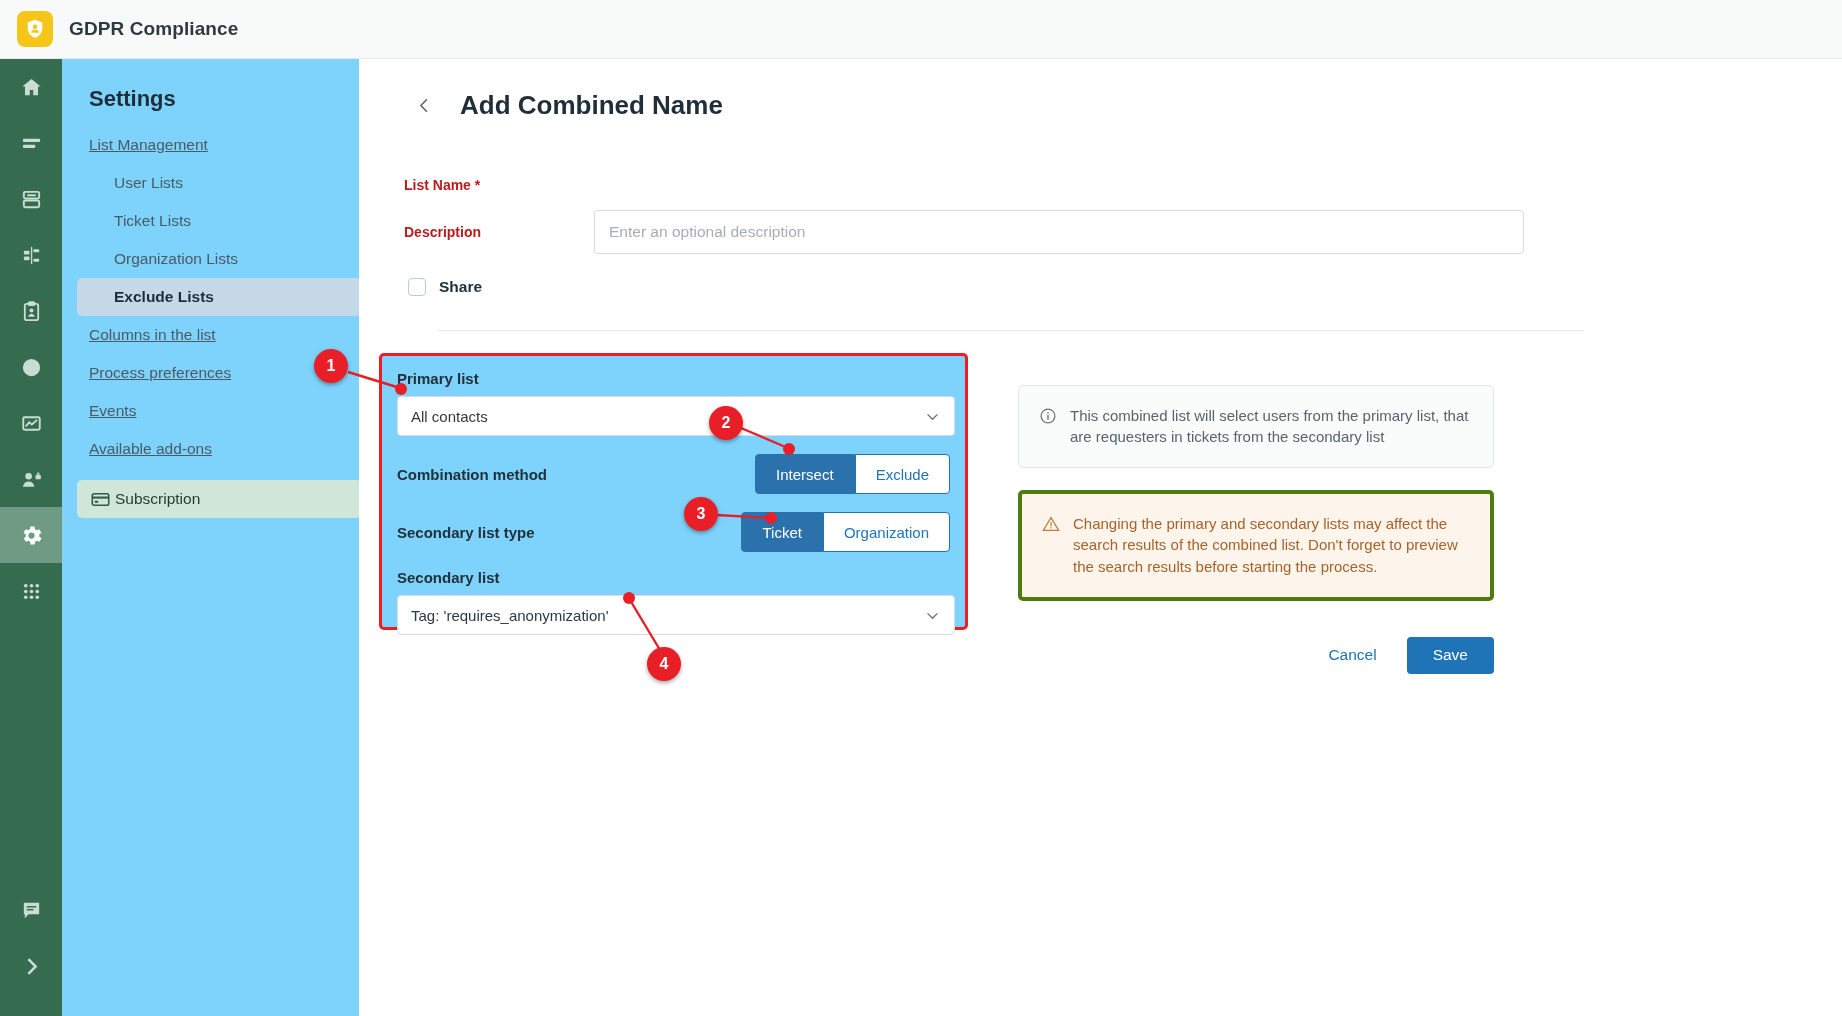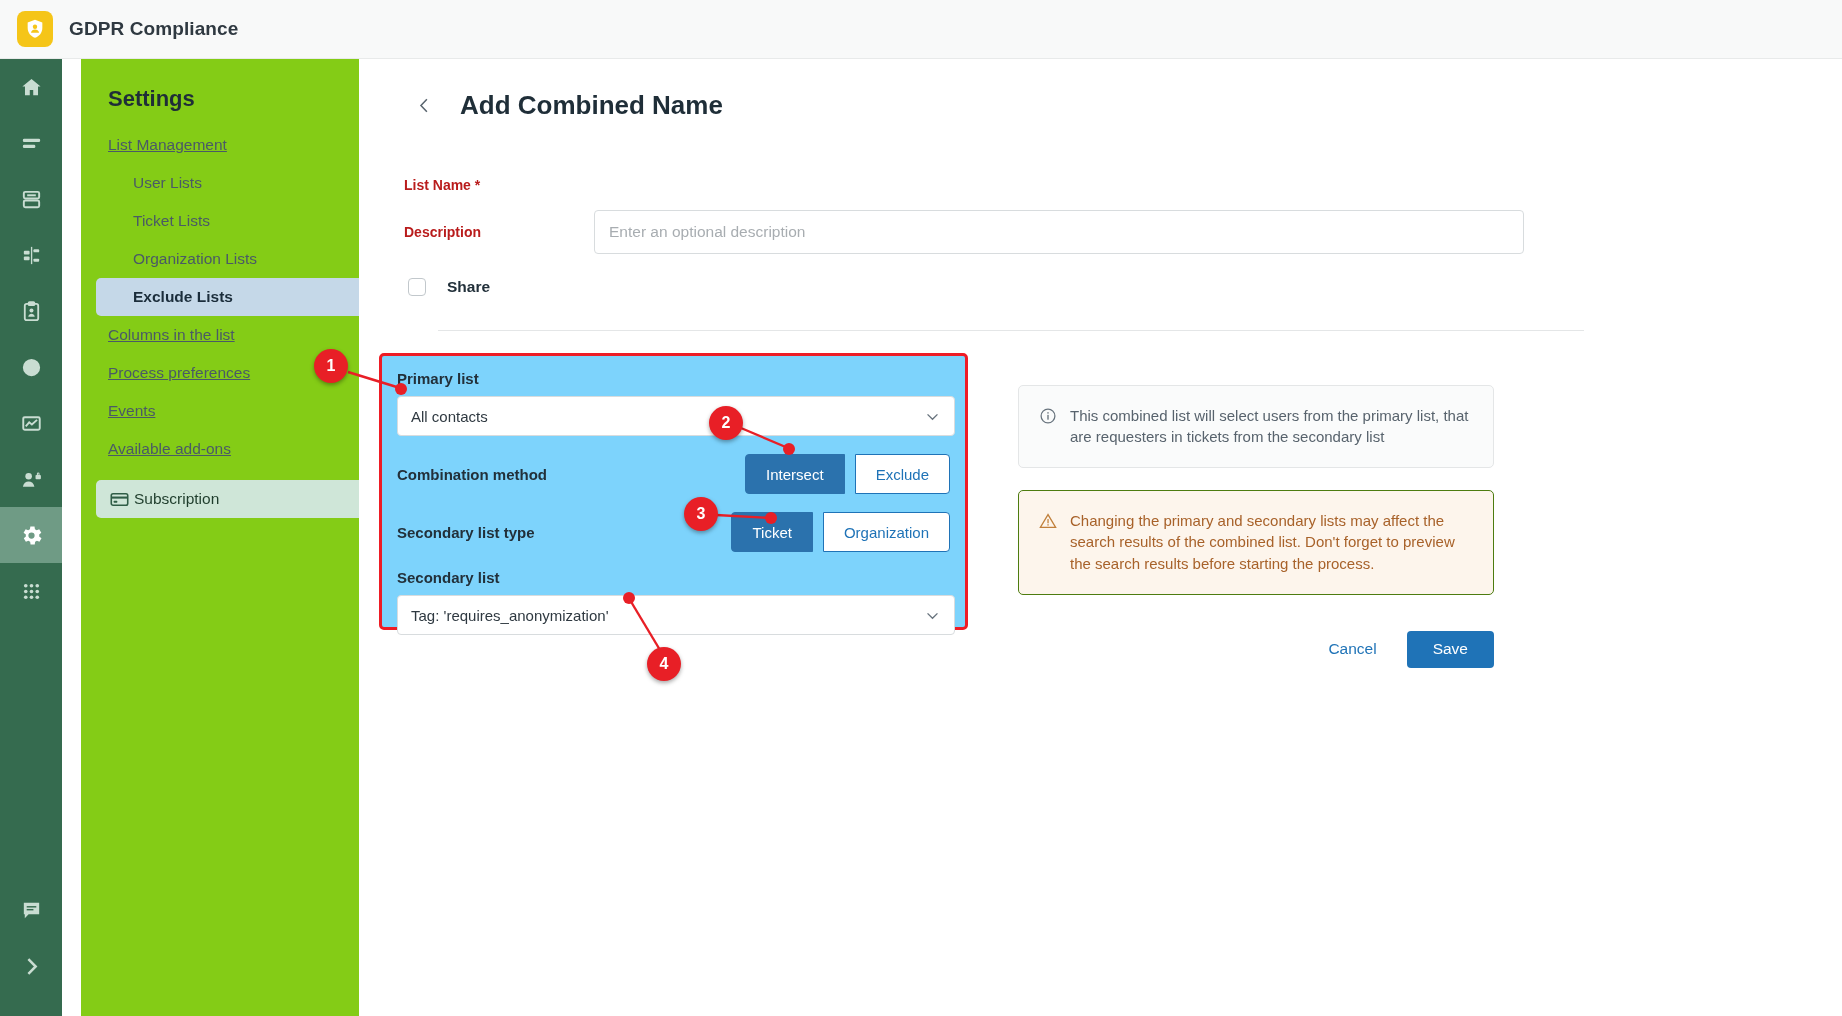--- a/index.html
+++ b/index.html
@@ -33,21 +33,21 @@
     width: 62px; height: 56px; display: flex; align-items: center; justify-content: center;
     color: #c9ddd2;
   }
   .rail-item svg { display: block; }
   .rail-item.active { background: #6f9b85; color: #ffffff; }
   .rail-spacer { flex: 1 1 auto; }
 
   
   .settings-nav {
     position: absolute; left: 62px; top: 59px; width: 315px; height: 957px;
-    background: #84cc16; border-right: 1px solid #e3e5e5; padding-top: 9px; margin-left: 19px;
+    background: #7dd3fc; border-right: 1px solid #e3e5e5; padding-top: 9px;
   }
   .settings-title {
     font-size: 22px; font-weight: 700; color: #1f2e38;
     padding: 18px 0 14px 27px;
   }
   .nav-row {
     height: 38px; display: flex; align-items: center;
     font-size: 15.5px; color: #4a5a66; padding-left: 27px;
     margin: 0 15px 0 15px; border-radius: 5px;
   }
@@ -67,57 +67,57 @@
   .form-area { padding: 42px 0 0 45px; }
   .field-row { display: flex; align-items: flex-start; margin-bottom: 17px; }
   .field-label { width: 190px; font-size: 14px; color: #b91c1c; font-weight: 700; padding-top: 14px; }
   .field-input {
     width: 930px; height: 44px; border: 1px solid #d8dcde; border-radius: 4px;
     background: #fff; display: flex; align-items: center; padding: 0 14px;
     font-size: 15.5px; color: #2f3941;
   }
   .field-input.placeholder { color: #a8adb1; }
 
-  .share-row { display: flex; align-items: flex-end; gap: 21px; margin-top: 24px; margin-left: 4px; }
+  .share-row { display: flex; align-items: flex-end; gap: 13px; margin-top: 24px; margin-left: 4px; }
   .cbx { width: 18px; height: 18px; border: 1.5px solid #c2c8cc; border-radius: 4px; background: #fff; }
   .share-label { font-size: 15.5px; color: #22303a; font-weight: 700; }
 
   .divider { width: 1146px; height: 1px; background: #e4e6e7; margin: 34px 0 0 34px; }
 
   
   .panel {
     position: absolute; left: 379px; top: 353px; width: 589px; height: 277px;
     border: 3px solid #ee1c25; border-radius: 5px; background: #7dd3fc;
     padding: 14px 15px 0 15px;
   }
   .p-label { font-size: 15px; color: #22303a; font-weight: 700; }
   .p-select {
     width: 558px; height: 40px; border: 1px solid #d8dcde; border-radius: 4px;
     display: flex; align-items: center; justify-content: space-between;
     padding: 0 13px; margin-top: 9px; font-size: 15px; color: #2f3941; background: #fff;
   }
   .chev-dn { color: #68737d; display: flex; }
   .p-row { display: flex; align-items: center; justify-content: space-between; margin-top: 18px; }
-  .seg { display: flex; gap: 10px; }
+  .seg { display: flex; }
   .seg-btn {
     height: 40px; display: flex; align-items: center; justify-content: center;
     border: 1px solid #1f73b7; font-size: 15px; padding: 0 20px; background: #fff; color: #1f73b7;
   }
   .seg-btn.on { background: #2b72ad; color: #fff; border-color: #2b72ad; }
   .seg-btn.first { border-radius: 4px 0 0 4px; }
   .seg-btn.last { border-radius: 0 4px 4px 0; }
 
   
   .side-col { position: absolute; left: 1018px; top: 385px; width: 476px; }
   .info-box {
     border: 1px solid #e4e6e7; border-radius: 5px; background: #fafbfb;
     display: flex; gap: 13px; padding: 19px 20px; font-size: 15px; color: #58636d; line-height: 1.42;
   }
   .warn-box {
-    margin-top: 22px; border: 1px solid #4d7c0f; border-radius: 5px; background: #fdf5ec;
+    margin-top: 22px; border: 4px solid #4d7c0f; border-radius: 5px; background: #fdf5ec;
     display: flex; gap: 13px; padding: 19px 20px; font-size: 15px; color: #a8622a; line-height: 1.45;
   }
   .box-icon { flex: 0 0 auto; padding-top: 2px; }
 
   
   .actions { position: absolute; left: 1380px; top: 619px; display: flex; align-items: center; gap: 30px; }
   .btn-cancel { font-size: 15.5px; color: #1f73b7; background: none; border: none; cursor: pointer; }
   .btn-save {
     background: #1f73b7; color: #fff; border: none; border-radius: 4px;
     padding: 0 26px; height: 37px; font-size: 15.5px; cursor: pointer;

